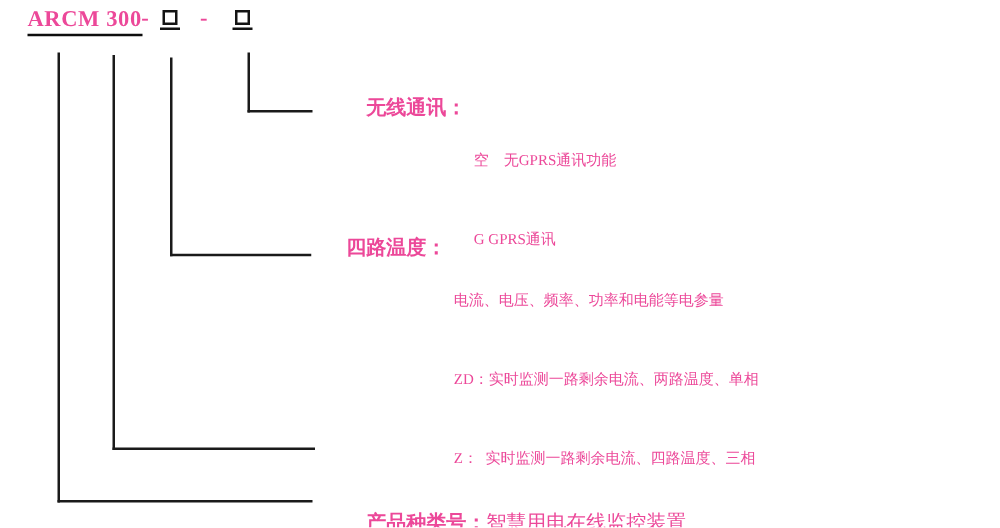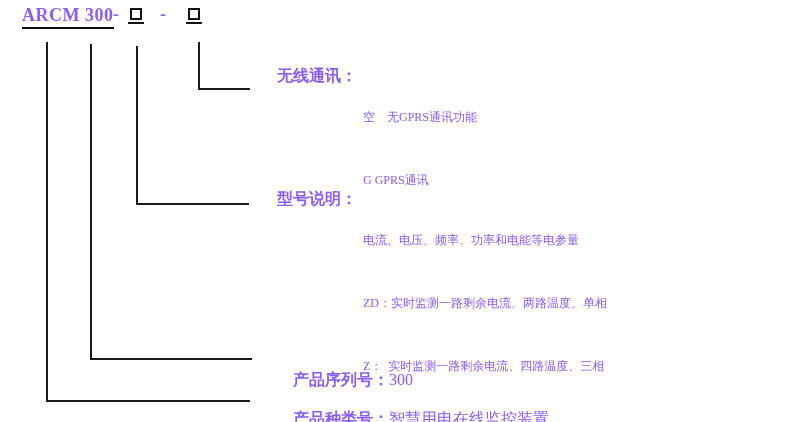--- a/index.html
+++ b/index.html
@@ -7,21 +7,21 @@
     padding: 0;
     background: #ffffff;
   }
   .canvas {
     position: relative;
     width: 800px;
     height: 422px;
     background: #ffffff;
     overflow: hidden;
     font-family: "Liberation Serif", "DejaVu Serif", serif;
-    color: #8b5cf6;
+    color: #ec4899;
   }
   
   .model-text {
     position: absolute;
     left: 22px;
     top: 5px;
     font-size: 18px;
     font-weight: bold;
     letter-spacing: 0.5px;
     border-bottom: 2px solid #0d0d0d;
@@ -83,21 +83,21 @@
   }
   .row-inline {
     position: absolute;
     left: 277px;
     font-size: 16px;
     line-height: 21px;
     white-space: pre;
   }
   .row-inline .lbl { font-weight: bold; }
   .row-inline .val { font-weight: normal; }
-  .top-wireless { top: 65px; }
+  .top-wireless { top: 76px; margin-left: 16px; }
   .top-model    { top: 188px; }
   .top-serial   { top: 348px; }
   .top-category { top: 387px; }
 </style>
 </head>
 <body>
 
 <div class="canvas">
 
   <span class="model-text">ARCM 300</span>
@@ -116,30 +116,27 @@
   <div class="hline h2"></div>
   <div class="hline h3"></div>
   <div class="hline h4"></div>
 
   <div class="sec-label top-wireless">无线通讯：</div>
   <div class="sec-content top-wireless">
     <div>空　无GPRS通讯功能</div>
     <div>G GPRS通讯</div>
   </div>
 
-  <div class="sec-label top-model">型号说明：</div>
+  <div class="sec-label top-model">四路温度：</div>
   <div class="sec-content top-model">
     <div>电流、电压、频率、功率和电能等电参量</div>
     <div>ZD：实时监测一路剩余电流、两路温度、单相</div>
     <div>Z：  实时监测一路剩余电流、四路温度、三相</div>
     
     
   </div>
 
-  <div class="row-inline top-serial">
-    <span class="lbl">产品序列号：</span><span class="val">300</span>
-  </div>
 
   <div class="row-inline top-category">
     <span class="lbl">产品种类号：</span><span class="val">智慧用电在线监控装置</span>
   </div>
 
 </div>
 
 </body></html>

